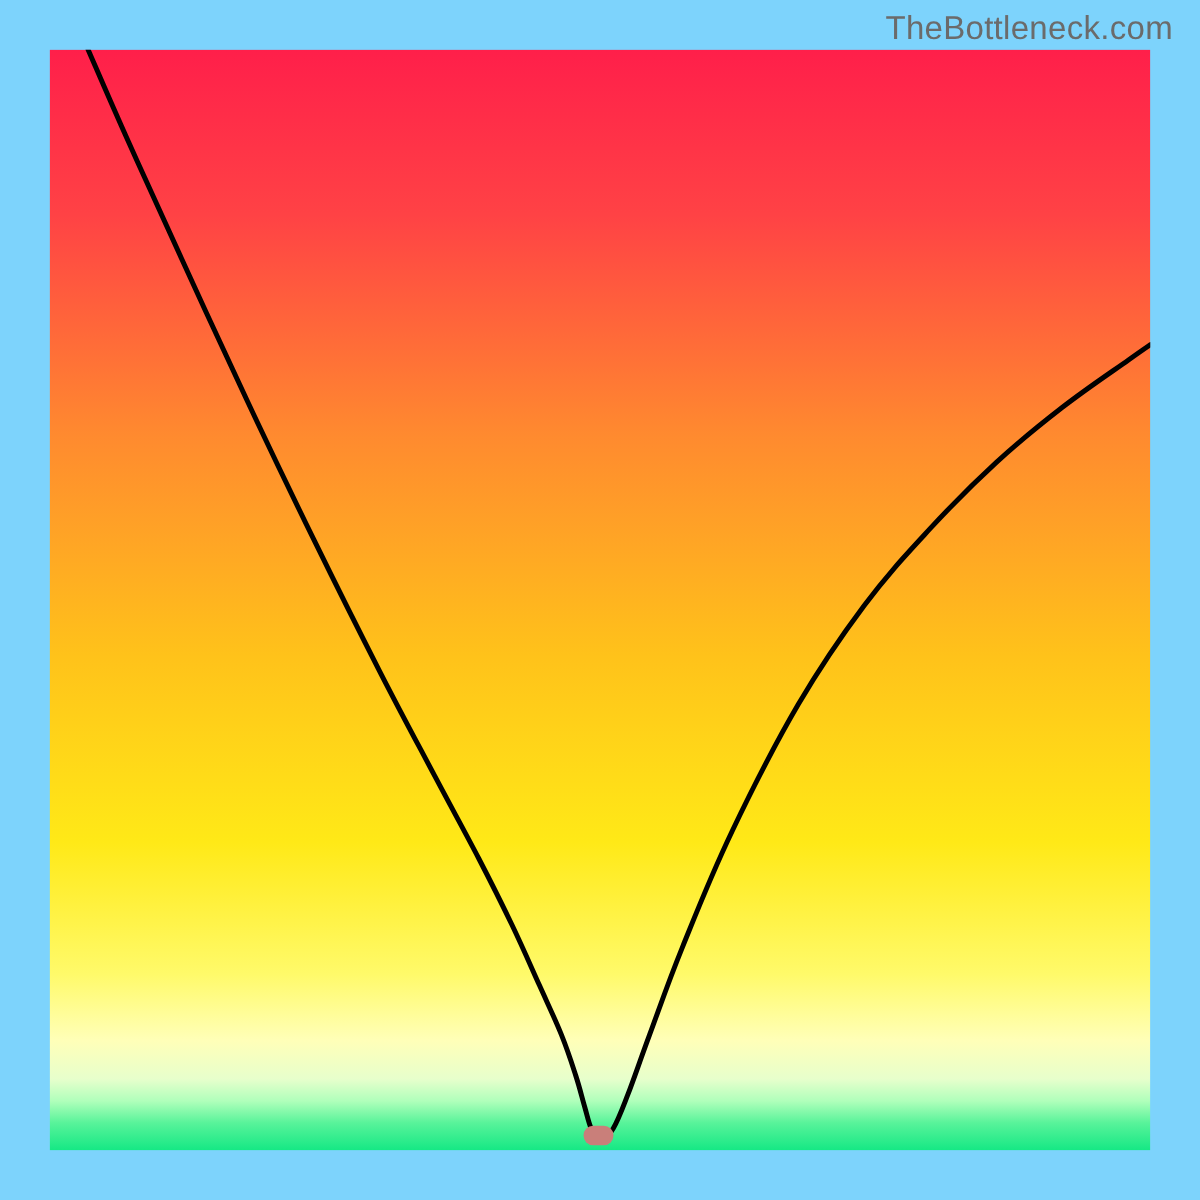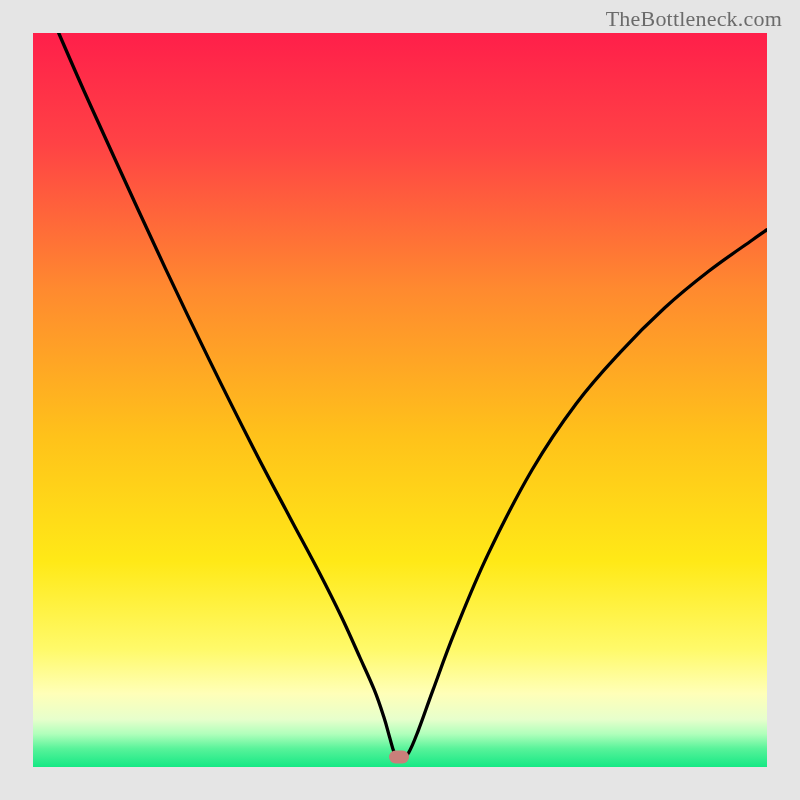--- a/index.html
+++ b/index.html
@@ -8,22 +8,21 @@
     width: 800px;
     height: 800px;
     overflow: hidden;
     background: #000;
     font-family: Arial, Helvetica, sans-serif;
   }
   .frame {
     position: absolute;
     top: 0; left: 0;
     width: 800px; height: 800px;
-    background: #e5e5e5;
-    font-family: Liberation Serif, serif;
+    background: #7dd3fc;
   }
   .plot {
     position: absolute;
     top: 33px;
     left: 33px;
     width: 734px;
     height: 734px;
     overflow: hidden;
   }
   .gradient {

